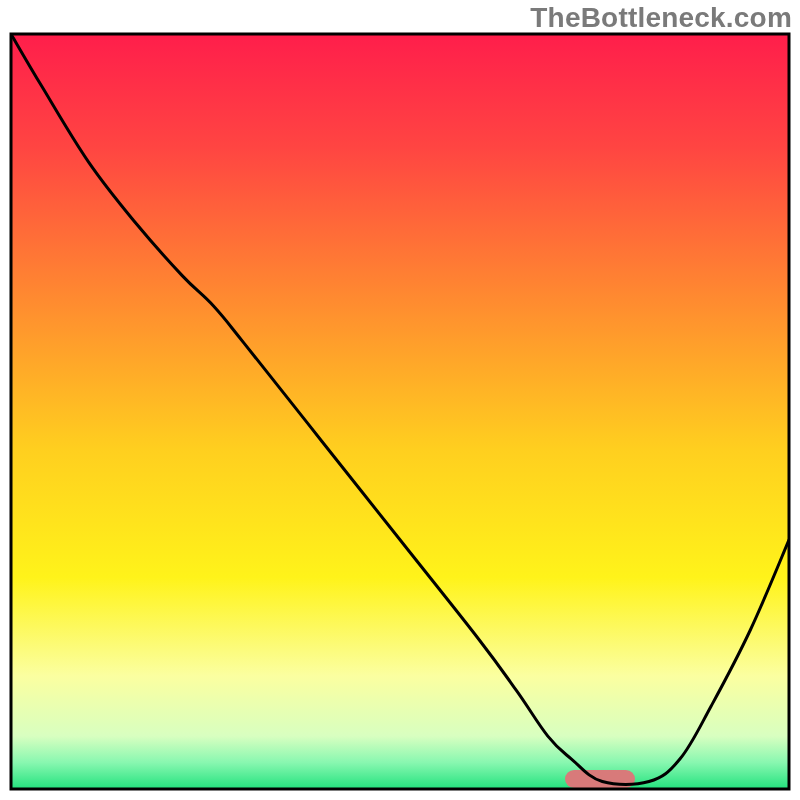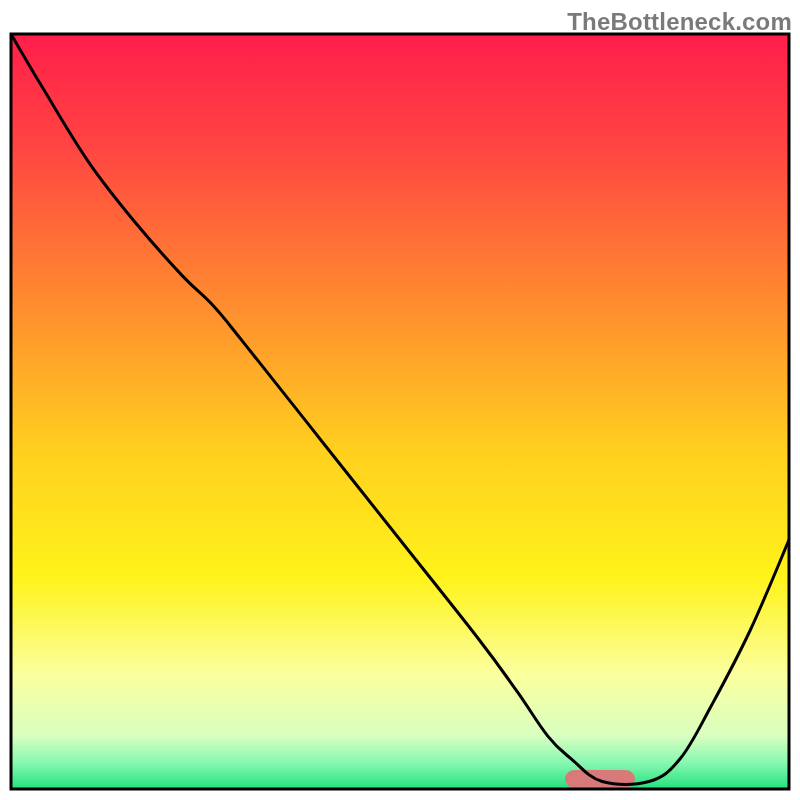--- a/index.html
+++ b/index.html
@@ -10,24 +10,24 @@
     background: #ffffff;
     overflow: hidden;
   }
   .chart-container {
     position: relative;
     width: 800px;
     height: 800px;
   }
   .watermark {
     position: absolute;
-    top: 8px;
+    top: 2px;
     right: 8px;
     font-family: Arial, Helvetica, sans-serif;
-    font-size: 24px;
+    font-size: 28px;
     font-weight: 600;
     color: #7a7a7a;
     letter-spacing: 0.2px;
     user-select: none;
   }
   svg.plot {
     position: absolute;
     left: 0;
     top: 0;
     width: 800px;

